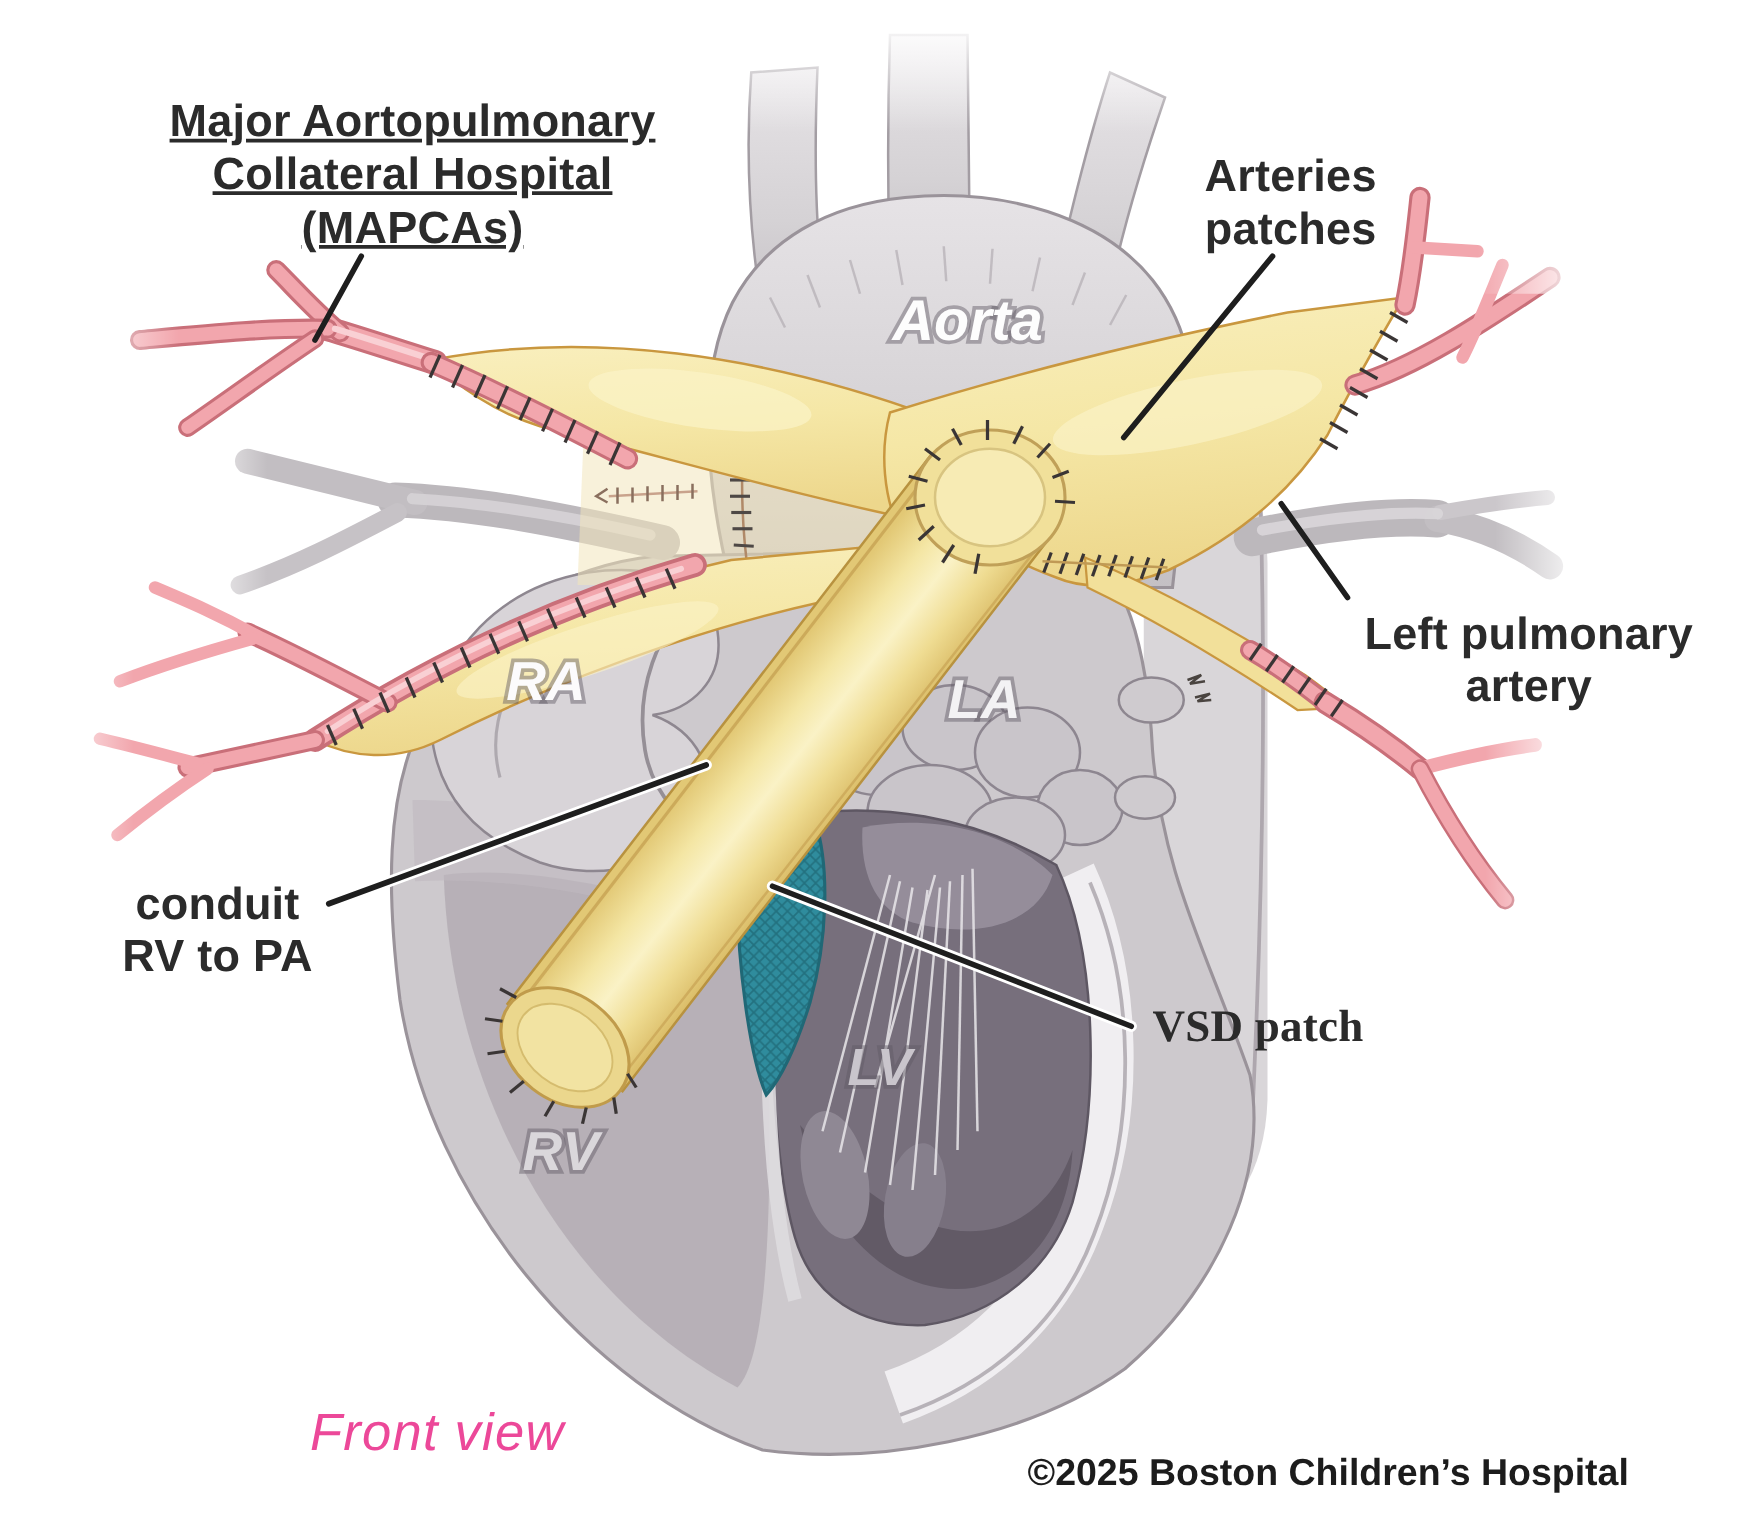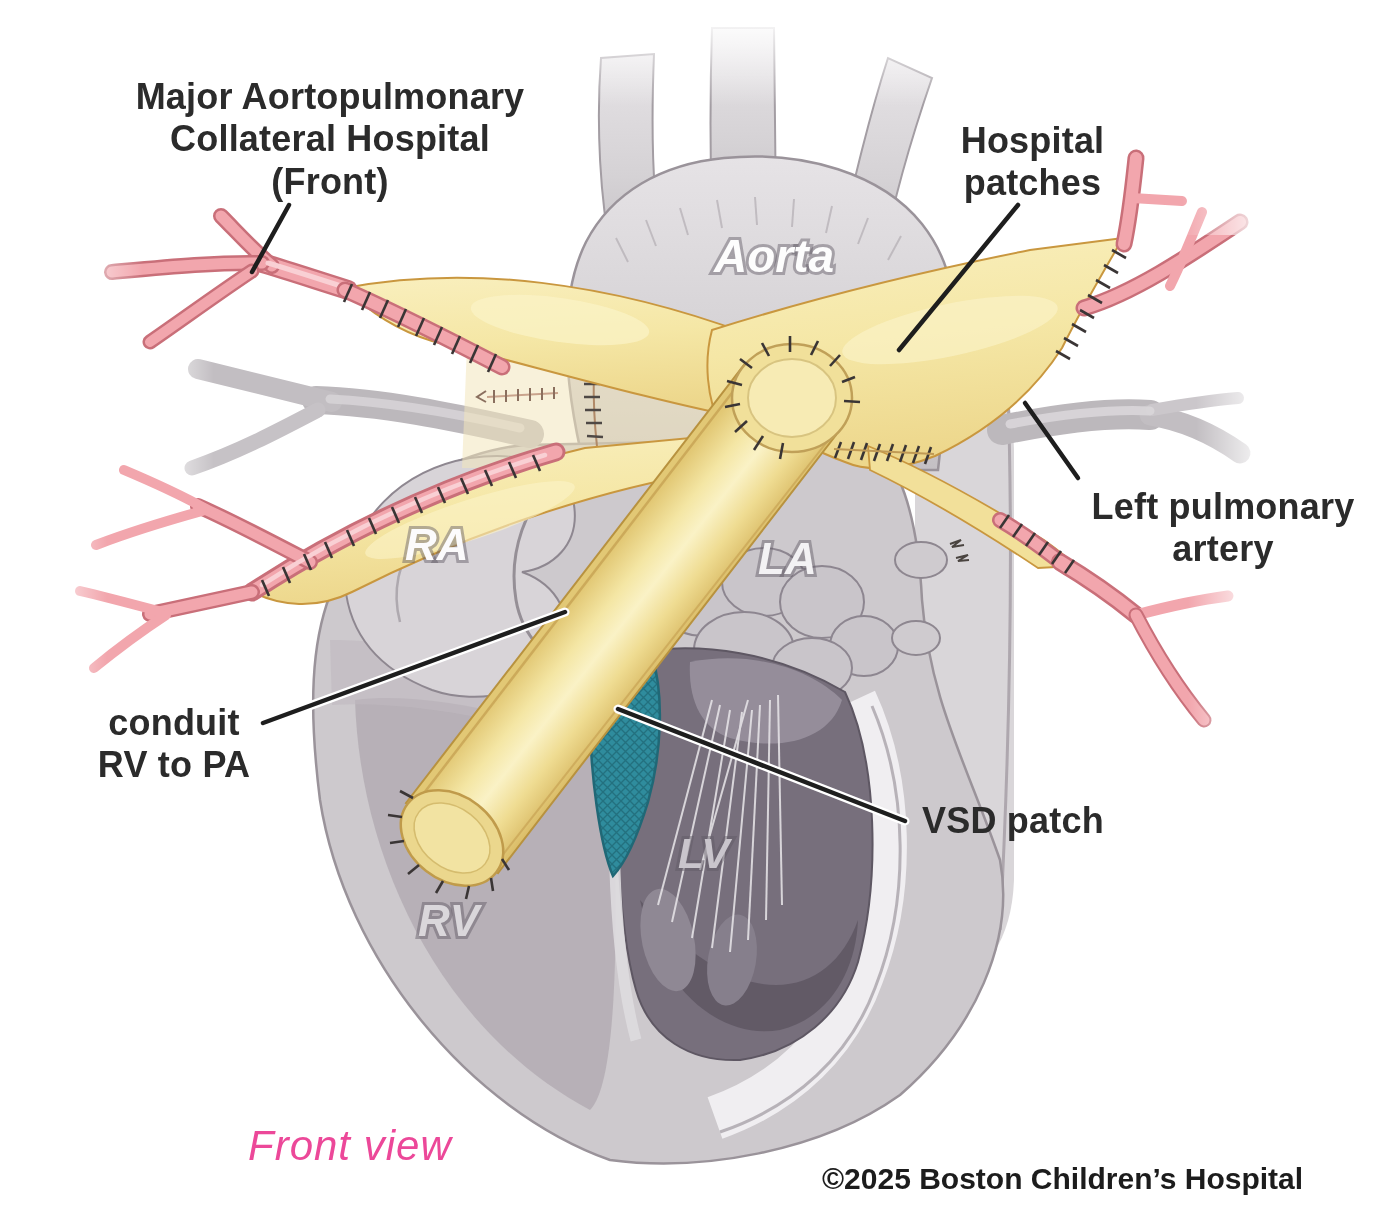--- a/index.html
+++ b/index.html
@@ -2,21 +2,21 @@
 <html><head>
 <meta charset="utf-8">
 <style>
   html,body{margin:0;padding:0;background:#ffffff;}
   #stage{position:relative;width:1400px;height:1227px;background:#ffffff;overflow:hidden;
          font-family:"Liberation Sans", sans-serif;}
   #stage svg{position:absolute;left:0;top:0;}
   .lbl{position:absolute;color:#2b2b2b;font-weight:bold;font-size:36px;line-height:1.18;
        text-align:center;letter-spacing:0.2px;white-space:nowrap;}
   .lbl span{display:block;}
-  .lbl-left{text-align:left;}
+  .lbl-left{text-align:left;font-family:Liberation Serif, serif;}
   .caption-italic{position:absolute;font-style:italic;font-weight:normal;font-size:42px;
        color:#ec4899;letter-spacing:1px;white-space:nowrap;}
   .copyright{position:absolute;font-size:30px;font-weight:bold;color:#1c1c1c;white-space:nowrap;}
   text.anat{font-family:"Liberation Sans", sans-serif;font-weight:bold;font-style:italic;
        paint-order:stroke;stroke:rgba(95,88,100,0.45);stroke-width:6px;}
 </style>
 </head>
 <body>
 
 <div id="stage">
@@ -367,28 +367,28 @@
     <line x1="618" y1="709" x2="905" y2="821" stroke="#1e1e1e" stroke-width="4.5"></line>
   </g>
 
   <text class="anat" x="714" y="272" font-size="46" fill="#FDFDFD">Aorta</text>
   <text class="anat" x="405" y="560" font-size="44" fill="#FCFBFC">RA</text>
   <text class="anat" x="758" y="574" font-size="44" fill="#F3F2F4">LA</text>
   <text class="anat" x="678" y="868" font-size="42" fill="#C9C5CC">LV</text>
   <text class="anat" x="418" y="936" font-size="44" fill="#DAD7DB">RV</text>
 </svg>
 
-<div class="lbl" style="left:75px;top:76px;width:510px;">
+<div class="lbl" style="left:75px;top:76px;width:510px;text-decoration:underline;">
   <span>Major Aortopulmonary</span>
   <span>Collateral Hospital</span>
-  <span>(Front)</span>
+  <span>(MAPCAs)</span>
 </div>
 
 <div class="lbl" style="left:880px;top:120px;width:305px;">
-  <span>Hospital</span>
+  <span>Arteries</span>
   <span>patches</span>
 </div>
 
 <div class="lbl" style="left:1048px;top:486px;width:350px;">
   <span>Left pulmonary</span>
   <span>artery</span>
 </div>
 
 <div class="lbl" style="left:40px;top:702px;width:268px;">
   <span>conduit</span>

